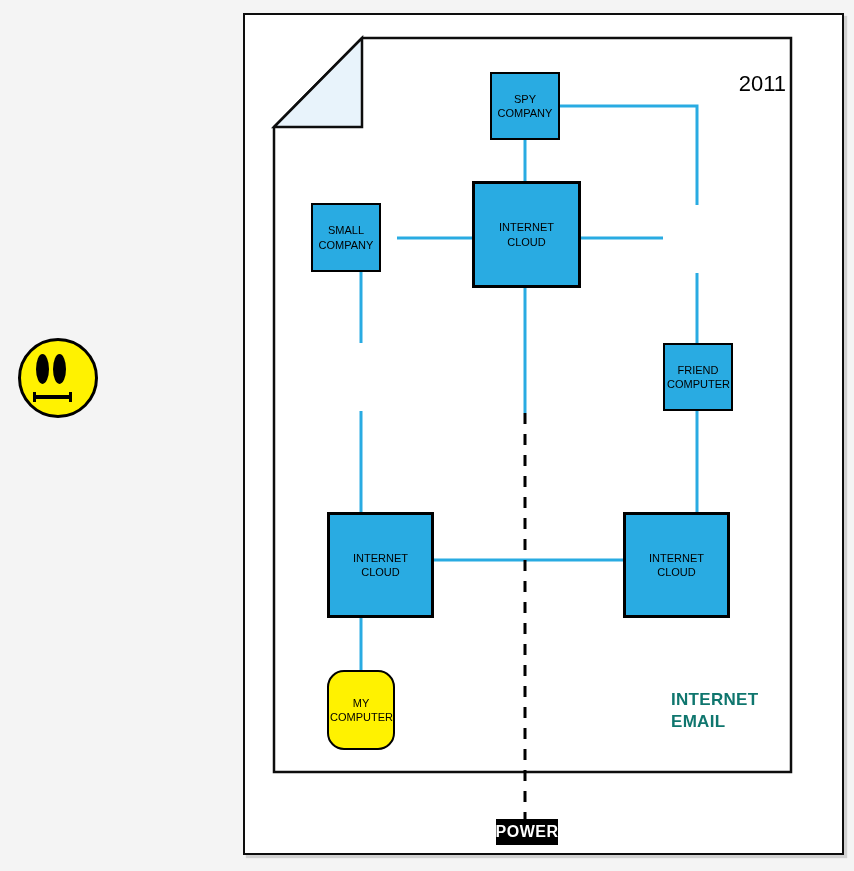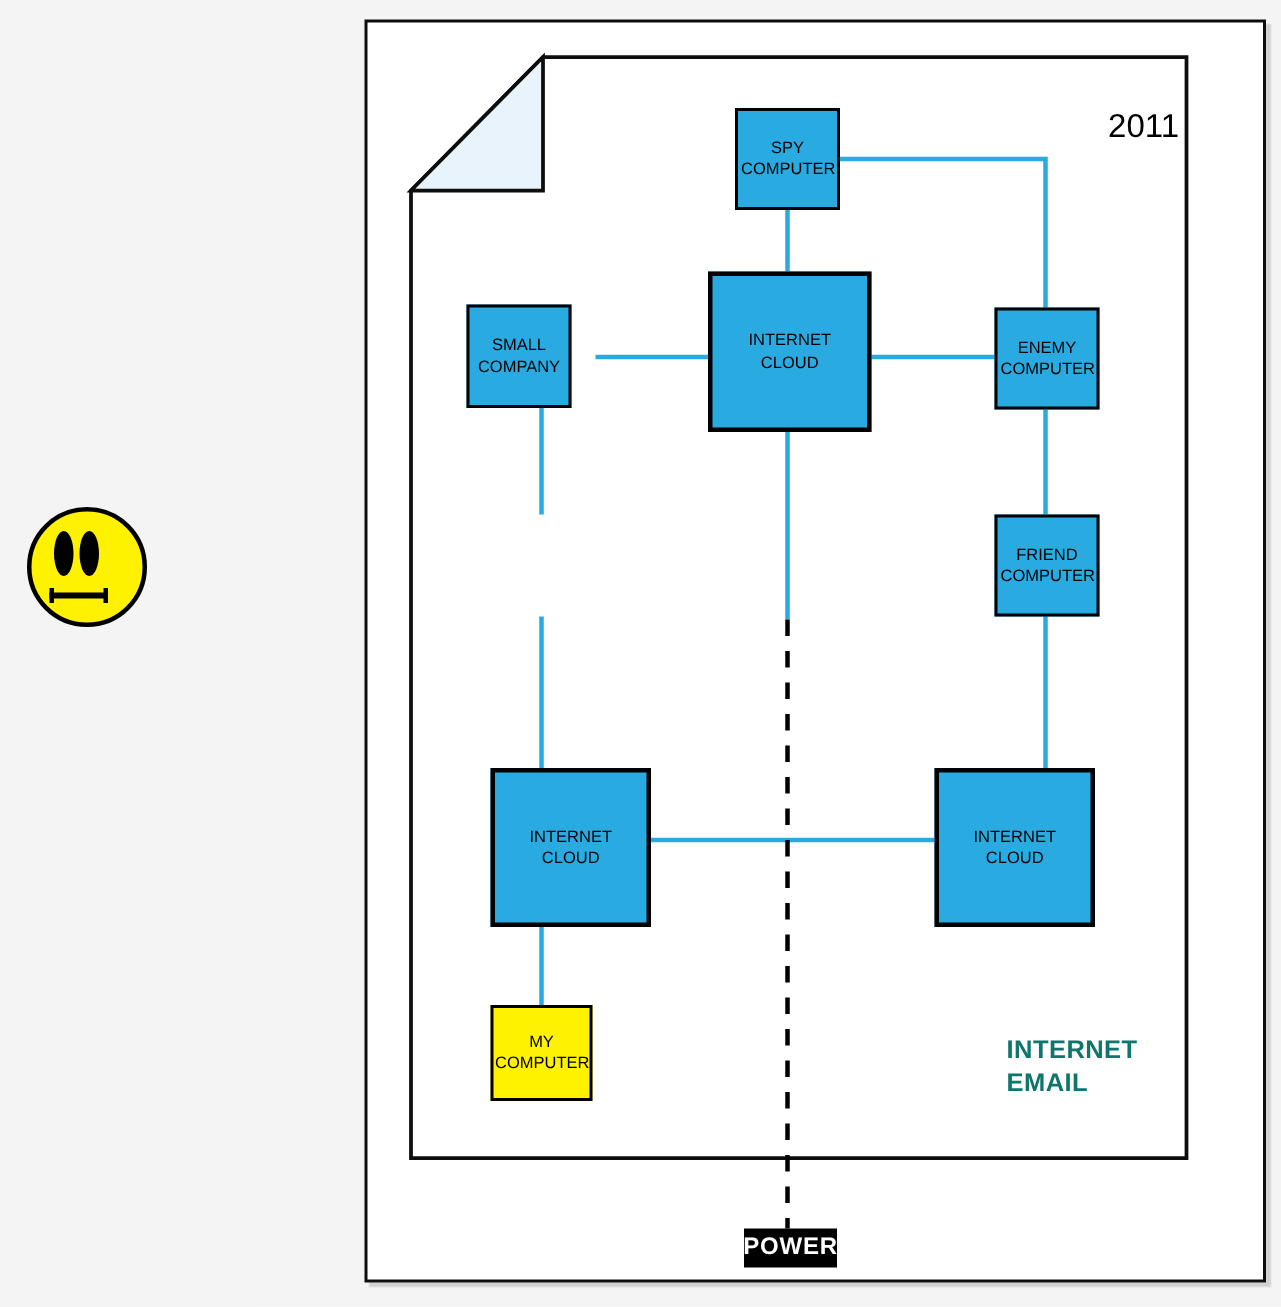--- a/index.html
+++ b/index.html
@@ -42,21 +42,21 @@
   .cloud .lbl { max-width: 58px; }
 
   .n-spy          { left: 490px; top:  72px; width:  70px; height:  68px; }
   .n-cloud-center { left: 472px; top: 181px; width: 109px; height: 107px; }
   .n-small        { left: 311px; top: 203px; width:  70px; height:  69px; }
   .n-enemy        { left: 663px; top: 205px; width:  70px; height:  68px; }
   .n-big          { left: 326px; top: 343px; width:  70px; height:  68px; }
   .n-friend       { left: 663px; top: 343px; width:  70px; height:  68px; }
   .n-cloud-left   { left: 327px; top: 512px; width: 107px; height: 106px; }
   .n-cloud-right  { left: 623px; top: 512px; width: 107px; height: 106px; }
-  .n-my           { left: 327px; top: 670px; width:  68px; height:  64px; background: #FFF200; }
+  .n-my           { left: 327px; top: 670px; width:  68px; height:  80px; background: #FFF200; border-radius: 17px; }
   .n-power {
     left: 496px; top: 819px; width: 62px; height: 26px;
     background: #000; border: none; color: #fff;
     font-size: 16px; font-weight: bold; letter-spacing: 0.5px;
   }
 
   
   .year {
     position: absolute; left: 730px; top: 47px; width: 56px;
     text-align: right; font-size: 22px; color: #000000; margin-top: 24px;
@@ -115,30 +115,27 @@
       <path d="M697,410 L697,512"></path>
       <path d="M433,560 L623,560"></path>
       <path d="M361,618 L361,670"></path>
       <path d="M525,288 L525,413"></path>
     </g>
 
     <path d="M525,413 L525,819" stroke="#000" stroke-width="3" stroke-dasharray="11,10" fill="none"></path>
   </svg>
 
   <div class="node n-spy">
-    <span class="lbl">SPY COMPUTER</span>
+    <span class="lbl">SPY COMPANY</span>
   </div>
   <div class="node cloud n-cloud-center">
     <span class="lbl">INTERNET CLOUD</span>
   </div>
   <div class="node n-small">
     <span class="lbl">SMALL COMPANY</span>
-  </div>
-  <div class="node n-enemy">
-    <span class="lbl">ENEMY COMPUTER</span>
   </div>
   <div class="node n-friend">
     <span class="lbl">FRIEND COMPUTER</span>
   </div>
   <div class="node cloud n-cloud-left">
     <span class="lbl">INTERNET CLOUD</span>
   </div>
   <div class="node cloud n-cloud-right">
     <span class="lbl">INTERNET CLOUD</span>
   </div>

